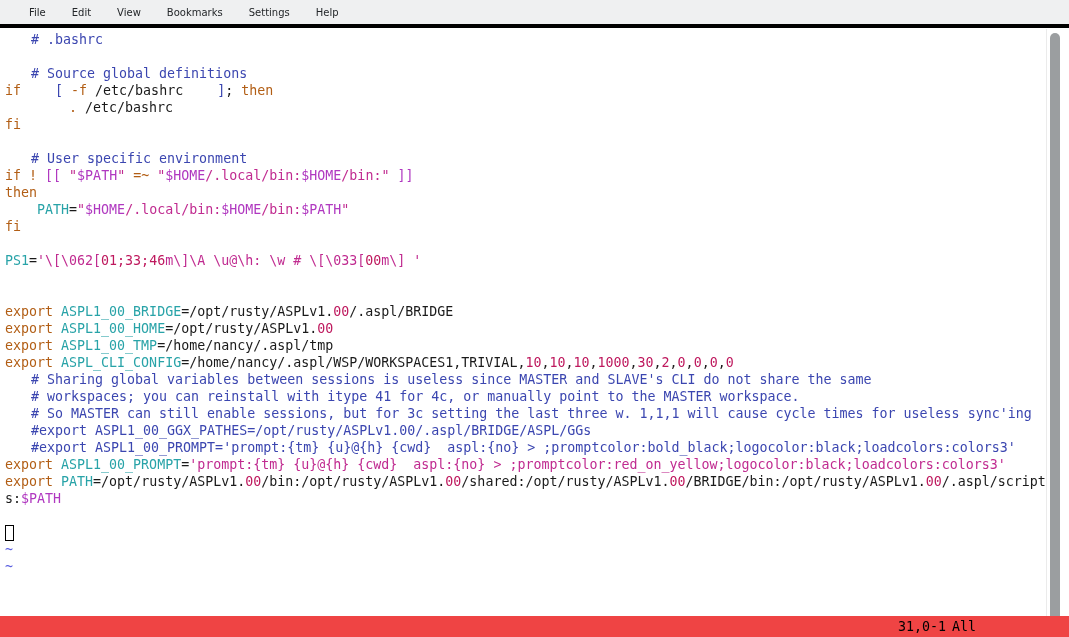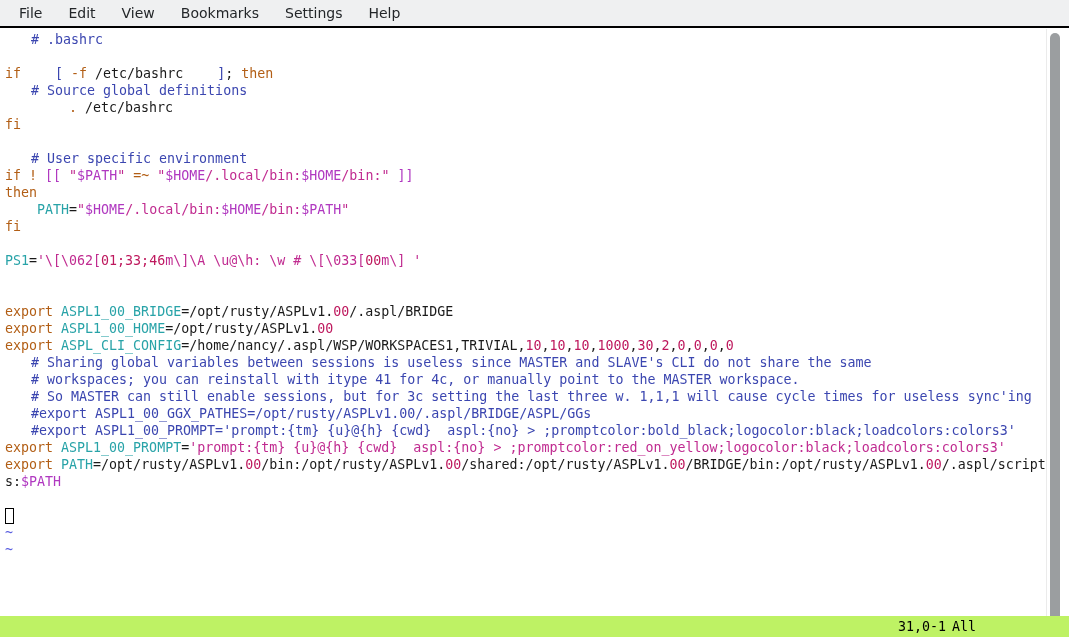--- a/index.html
+++ b/index.html
@@ -1,23 +1,23 @@
 <!DOCTYPE html>
 <html><head>
 <meta charset="utf-8">
 <style>
   html,body{margin:0;padding:0;width:1069px;height:637px;overflow:hidden;background:#ffffff;}
   body{font-family:"DejaVu Sans",sans-serif;}
 
   
   .menubar{
     position:absolute;top:0;left:0;width:1069px;height:28px;
-    background:#eff0f1;border-bottom:2px solid #000000;
-    display:flex;align-items:center;padding-left:6px;box-sizing:border-box;
-    font-size:14px;color:#232629;
+    background:#eff0f1;border-bottom:4px solid #000000;
+    display:flex;align-items:center;padding-left:16px;box-sizing:border-box;
+    font-size:10px;color:#232629;
   }
   .menu-item{padding:5px 13px;cursor:default;border-radius:2px;}
 
   
   .editor{
     position:absolute;top:29px;left:0;width:1047px;height:608px;
     background:#ffffff;
   }
   .code{
     position:absolute;top:2px;left:5px;width:1046px;
@@ -29,21 +29,21 @@
   .cursor{
     display:inline-block;width:7px;height:14px;
     border:1.5px solid #000000;vertical-align:text-bottom;
     box-sizing:content-box;margin-bottom:-1px;
   }
 
   
   .statusline{
     position:absolute;left:0;bottom:0;width:1069px;height:21px;
     font-family:"DejaVu Sans Mono",monospace;font-size:13.3px;color:#000000;
-    background:#bef264;
+    background:#ef4444;
   }
   .ruler-pos{position:absolute;left:898px;top:3px;}
   .ruler-scroll{position:absolute;left:952px;top:3px;}
 
   
   .scrollbar{
     position:absolute;top:29px;right:0;width:22px;height:608px;
     background:#ffffff;border-left:1px solid #ebebeb;
   }
   .scroll-thumb{
@@ -60,36 +60,37 @@
     <div class="menu-item">View</div>
     <div class="menu-item">Bookmarks</div>
     <div class="menu-item">Settings</div>
     <div class="menu-item">Help</div>
   </div>
 
 <div class="editor">
   <div class="code">
       <div class="line"><span class="c-blue"># .bashrc</span></div>
       <div class="line"></div>
+      <div class="line"><span class="c-blue"># Source global definitions</span></div>
       <div class="line"><span class="c-orange">if</span><span class="c-black"> </span><span class="c-blue">[</span><span class="c-black"> </span><span class="c-orange">-f</span><span class="c-black"> /etc/bashrc </span><span class="c-blue">]</span><span class="c-black">; </span><span class="c-orange">then</span></div>
-      <div class="line"><span class="c-blue"># Source global definitions</span></div>
       <div class="line"><span class="c-black">        </span><span class="c-orange">.</span><span class="c-black"> /etc/bashrc</span></div>
       <div class="line"><span class="c-orange">fi</span></div>
       <div class="line"></div>
       <div class="line"><span class="c-blue"># User specific environment</span></div>
       <div class="line"><span class="c-orange">if</span><span class="c-black"> </span><span class="c-orange">!</span><span class="c-black"> </span><span class="c-purple">[[</span><span class="c-black"> </span><span class="c-magenta">"</span><span class="c-purple">$PATH</span><span class="c-magenta">"</span><span class="c-black"> </span><span class="c-orange">=~</span><span class="c-black"> </span><span class="c-magenta">"</span><span class="c-purple">$HOME</span><span class="c-magenta">/.local/bin:</span><span class="c-purple">$HOME</span><span class="c-magenta">/bin:"</span><span class="c-black"> </span><span class="c-purple">]]</span></div>
       <div class="line"><span class="c-orange">then</span></div>
       <div class="line"><span class="c-black">    </span><span class="c-teal">PATH</span><span class="c-black">=</span><span class="c-magenta">"</span><span class="c-purple">$HOME</span><span class="c-magenta">/.local/bin:</span><span class="c-purple">$HOME</span><span class="c-magenta">/bin:</span><span class="c-purple">$PATH</span><span class="c-magenta">"</span></div>
       <div class="line"><span class="c-orange">fi</span></div>
       <div class="line"></div>
       <div class="line"><span class="c-teal">PS1</span><span class="c-black">=</span><span class="c-magenta">'\[\062[</span><span class="c-red">01;33;46</span><span class="c-magenta">m\]\A \u@\h: \w # \[\033[</span><span class="c-red">00</span><span class="c-magenta">m\] '</span></div>
       <div class="line"></div>
       <div class="line"></div>
       <div class="line"><span class="c-orange">export</span><span class="c-black"> </span><span class="c-teal">ASPL1_00_BRIDGE</span><span class="c-black">=/opt/rusty/ASPLv1.</span><span class="c-red">00</span><span class="c-black">/.aspl/BRIDGE</span></div>
       <div class="line"><span class="c-orange">export</span><span class="c-black"> </span><span class="c-teal">ASPL1_00_HOME</span><span class="c-black">=/opt/rusty/ASPLv1.</span><span class="c-red">00</span></div>
+      <div class="line"><span class="c-orange">export</span><span class="c-black"> </span><span class="c-teal">ASPL1_00_TMP</span><span class="c-black">=/home/nancy/.aspl/tmp</span></div>
       <div class="line"><span class="c-orange">export</span><span class="c-black"> </span><span class="c-teal">ASPL_CLI_CONFIG</span><span class="c-black">=/home/nancy/.aspl/WSP/WORKSPACES1,TRIVIAL,</span><span class="c-red">10</span><span class="c-black">,</span><span class="c-red">10</span><span class="c-black">,</span><span class="c-red">10</span><span class="c-black">,</span><span class="c-red">1000</span><span class="c-black">,</span><span class="c-red">30</span><span class="c-black">,</span><span class="c-red">2</span><span class="c-black">,</span><span class="c-red">0</span><span class="c-black">,</span><span class="c-red">0</span><span class="c-black">,</span><span class="c-red">0</span><span class="c-black">,</span><span class="c-red">0</span></div>
       <div class="line"><span class="c-blue"># Sharing global variables between sessions is useless since MASTER and SLAVE's CLI do not share the same</span></div>
       <div class="line"><span class="c-blue"># workspaces; you can reinstall with itype 41 for 4c, or manually point to the MASTER workspace.</span></div>
       <div class="line"><span class="c-blue"># So MASTER can still enable sessions, but for 3c setting the last three w. 1,1,1 will cause cycle times for useless sync'ing</span></div>
       <div class="line"><span class="c-blue">#export ASPL1_00_GGX_PATHES=/opt/rusty/ASPLv1.00/.aspl/BRIDGE/ASPL/GGs</span></div>
       <div class="line"><span class="c-blue">#export ASPL1_00_PROMPT='prompt:{tm} {u}@{h} {cwd}  aspl:{no} &gt; ;promptcolor:bold_black;logocolor:black;loadcolors:colors3'</span></div>
       <div class="line"><span class="c-orange">export</span><span class="c-black"> </span><span class="c-teal">ASPL1_00_PROMPT</span><span class="c-black">=</span><span class="c-magenta">'prompt:{tm} {u}@{h} {cwd}  aspl:{no} &gt; ;promptcolor:red_on_yellow;logocolor:black;loadcolors:colors3'</span></div>
       <div class="line"><span class="c-orange">export</span><span class="c-black"> </span><span class="c-teal">PATH</span><span class="c-black">=/opt/rusty/ASPLv1.</span><span class="c-red">00</span><span class="c-black">/bin:/opt/rusty/ASPLv1.</span><span class="c-red">00</span><span class="c-black">/shared:/opt/rusty/ASPLv1.</span><span class="c-red">00</span><span class="c-black">/BRIDGE/bin:/opt/rusty/ASPLv1.</span><span class="c-red">00</span><span class="c-black">/.aspl/scripts:</span><span class="c-purple">$PATH</span></div>
       <div class="line"></div>
       <div class="line"><span class="cursor"></span></div>

